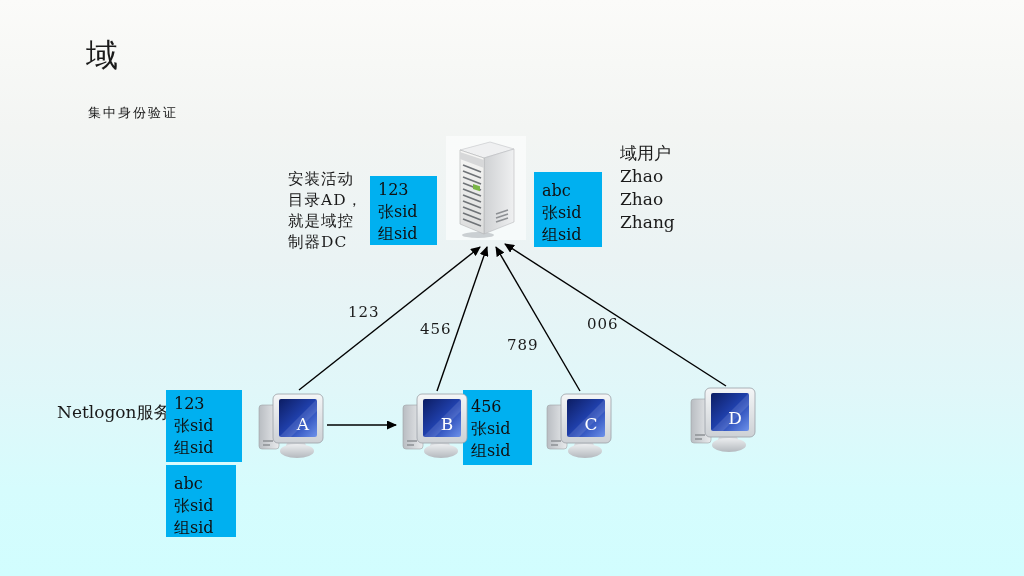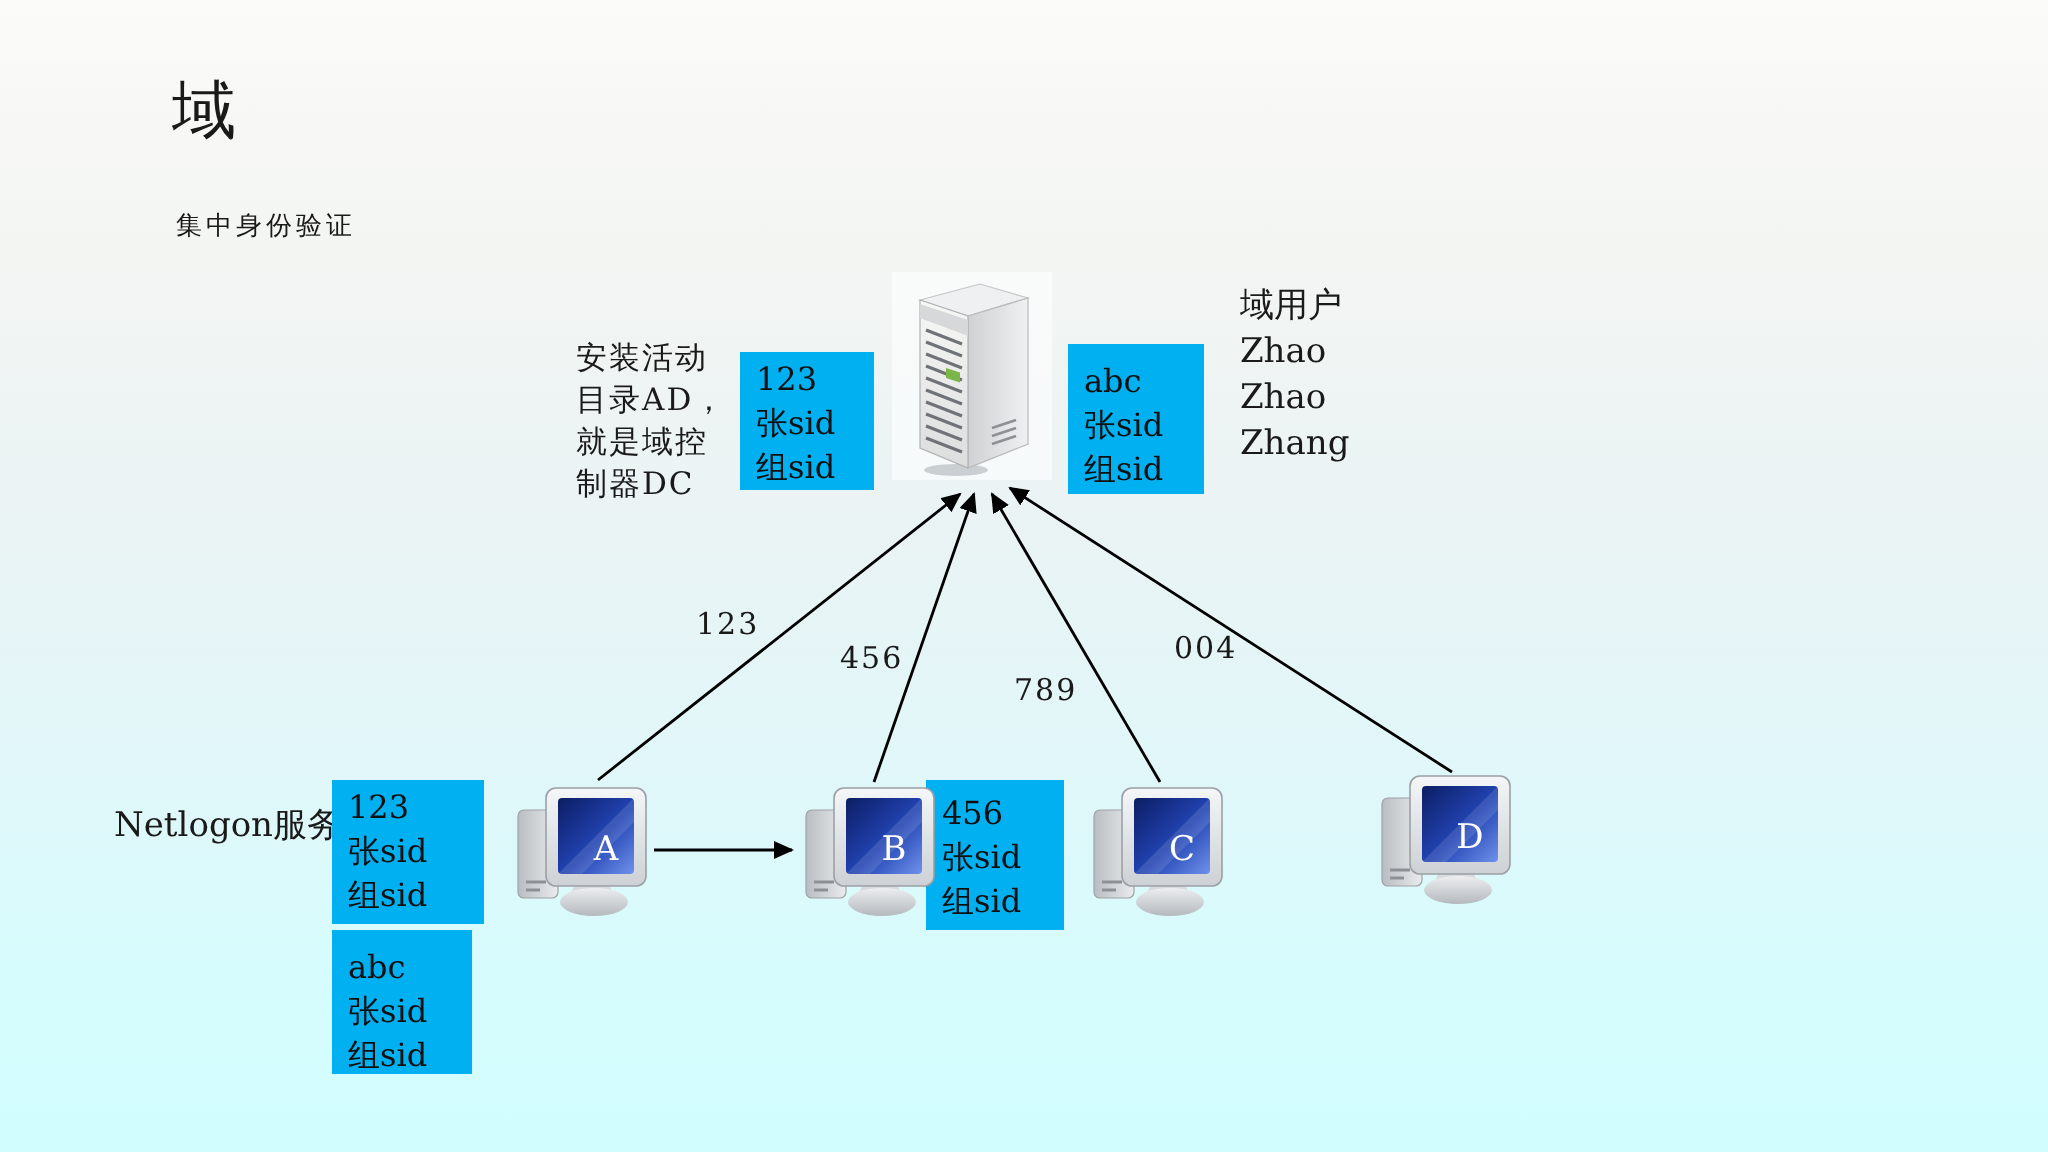--- a/index.html
+++ b/index.html
@@ -84,21 +84,21 @@
     <line x1="437" y1="391" x2="487" y2="247" marker-end="url(#arrow)"></line>
     <line x1="580" y1="391" x2="496" y2="247" marker-end="url(#arrow)"></line>
     <line x1="726" y1="386" x2="505" y2="244" marker-end="url(#arrow)"></line>
     <line x1="327" y1="425" x2="396" y2="425" marker-end="url(#arrow)"></line>
   </g>
 </svg>
 
 <div class="abs edge-label" style="left:348px;top:303px;">123</div>
 <div class="abs edge-label" style="left:420px;top:320px;">456</div>
 <div class="abs edge-label" style="left:507px;top:336px;">789</div>
-<div class="abs edge-label" style="left:587px;top:315px;">004</div>
+<div class="abs edge-label" style="left:587px;top:315px;">006</div>
 
 <svg class="abs" style="left:446px;top:134px;" width="80" height="108" viewBox="0 0 80 108">
   <rect x="0" y="2" width="80" height="104" fill="#ffffff" opacity="0.55"></rect>
   <ellipse cx="32" cy="101" rx="16" ry="3" fill="#b8bcc0" opacity="0.7"></ellipse>
   <polygon points="14,16 44,8 68,15 38,24" fill="#eff0f1" stroke="#c3c5c7" stroke-width="0.6"></polygon>
   <polygon points="38,24 68,15 68,88 38,100" fill="url(#srvSide)" stroke="#b9bbbd" stroke-width="0.6"></polygon>
   <polygon points="14,16 38,24 38,100 14,90" fill="url(#srvFront)" stroke="#b0b2b4" stroke-width="0.6"></polygon>
   <polygon points="14,18 38,26 38,34 14,25" fill="#d7d8d9"></polygon>
   <g stroke="#6f7377" stroke-width="1.6">
     <line x1="17" y1="31" x2="35" y2="38"></line>

